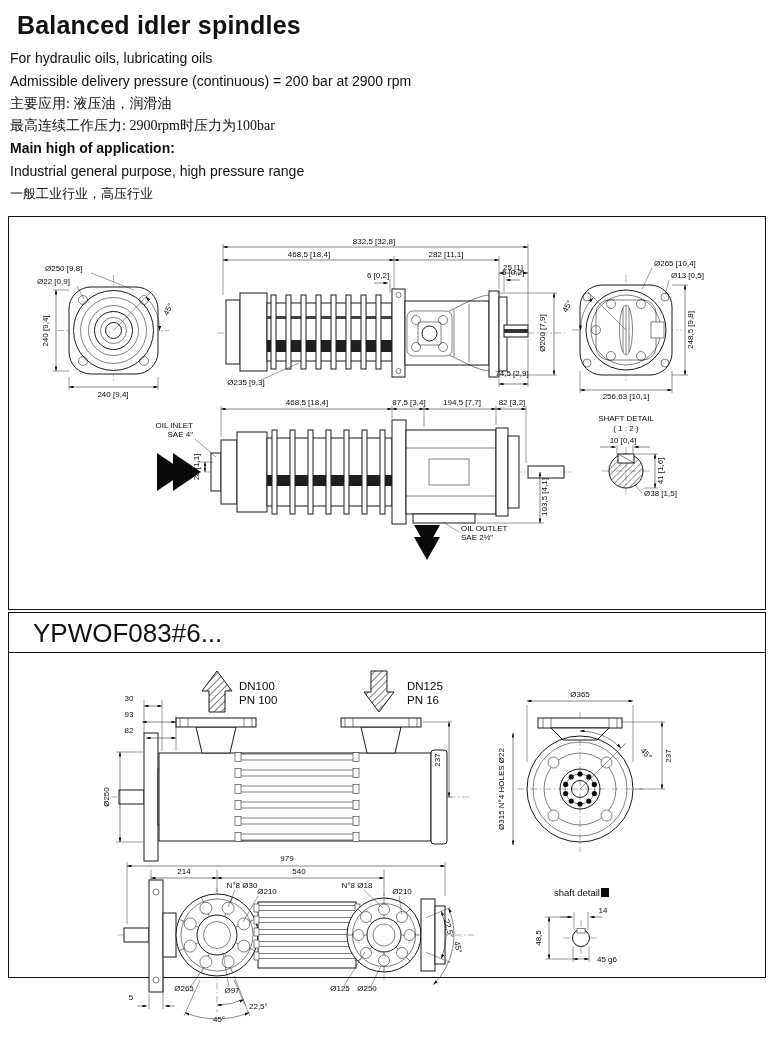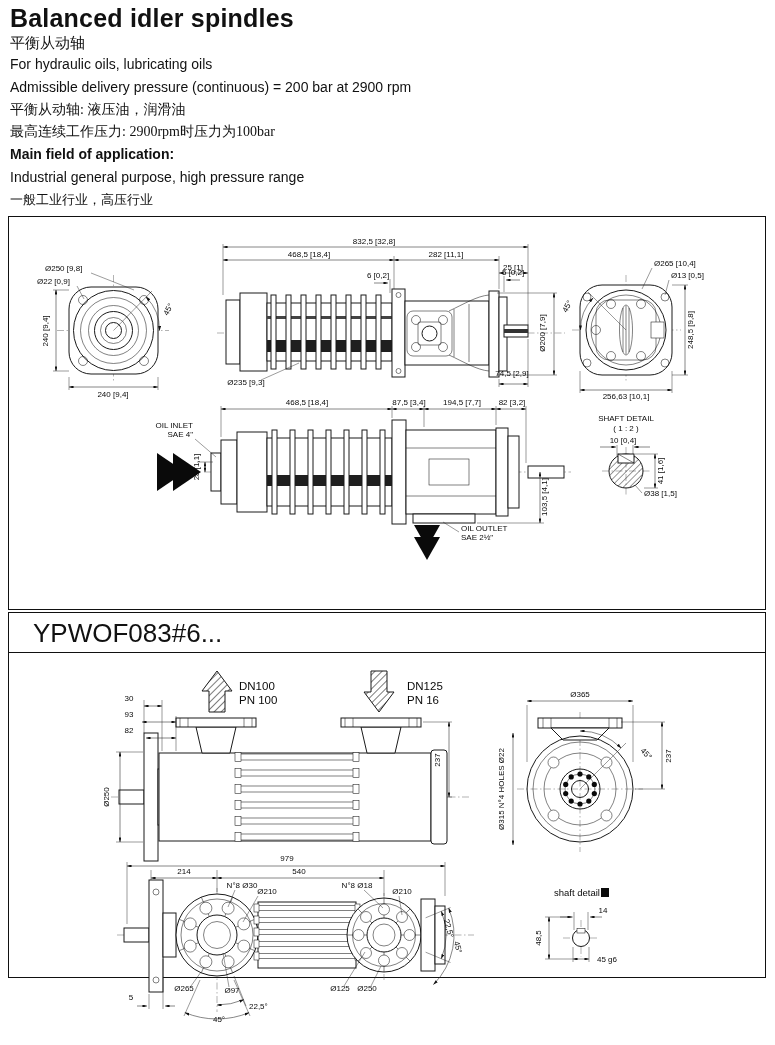--- a/index.html
+++ b/index.html
@@ -1,18 +1,18 @@
 <!DOCTYPE html>
 <html><head>
 <meta charset="utf-8">
 <style>
   html,body{margin:0;padding:0}
   body{width:775px;height:1045px;background:#fff;font-family:"Liberation Sans",sans-serif;color:#111;position:relative;overflow:hidden}
   .hdr{position:absolute;left:10px;top:4px;width:745px}
-  .hdr h1{font-size:25px;margin:0;letter-spacing:.2px}
+  .hdr h1{font-size:25px;margin:7px;letter-spacing:.2px}
   .t18{font-size:14px;line-height:23px}
   .t15{font-size:15px;line-height:20px}
   .t14{font-size:14px;line-height:22px}
   .t13{font-size:13px;line-height:21px}
   .bold{font-weight:bold}
   .zh{font-family:"Liberation Serif",serif}
   .panel{position:absolute;left:8px;width:758px;border:1.6px solid #111;background:#fff;box-sizing:border-box}
   #p1{top:216px;height:394px}
   #p2{top:612px;height:366px}
   .panel-title{height:39px;line-height:41px;padding-left:24px;font-size:26px;border-bottom:1.6px solid #111;white-space:nowrap}
@@ -31,26 +31,25 @@
   text.d9{font-size:9.5px}
   text.d11{font-family:"Liberation Sans",sans-serif;font-size:11.5px;fill:#0a0a0a}
   .mid{text-anchor:middle}
   .end{text-anchor:end}
 </style>
 </head>
 <body>
 
 <div class="hdr">
   <h1>Balanced idler spindles</h1>
-  <div class="t15 zh">平衡从动轴</div>
   <div class="t18">For hydraulic oils, lubricating oils</div>
   <div class="t18">Admissible delivery pressure (continuous) = 200 bar at 2900 rpm</div>
-  <div class="t14 zh">平衡从动轴: 液压油，润滑油</div>
+  <div class="t14 zh">主要应用: 液压油，润滑油</div>
   <div class="t14 zh">最高连续工作压力: 2900rpm时压力为100bar</div>
-  <div class="t18 bold">Main field of application:</div>
+  <div class="t18 bold">Main high of application:</div>
   <div class="t18">Industrial general purpose, high pressure range</div>
   <div class="t13 zh">一般工业行业，高压行业</div>
 </div>
 
 <section class="panel" id="p1">
 
   <svg width="754" height="351" viewBox="10 258 754 351">
     <defs>
       <marker id="ar" viewBox="0 0 10 6" refX="9.2" refY="3" markerWidth="9" markerHeight="5.4" orient="auto-start-reverse">
           <path d="M0,0L10,3L0,6Z" fill="#111"></path>

